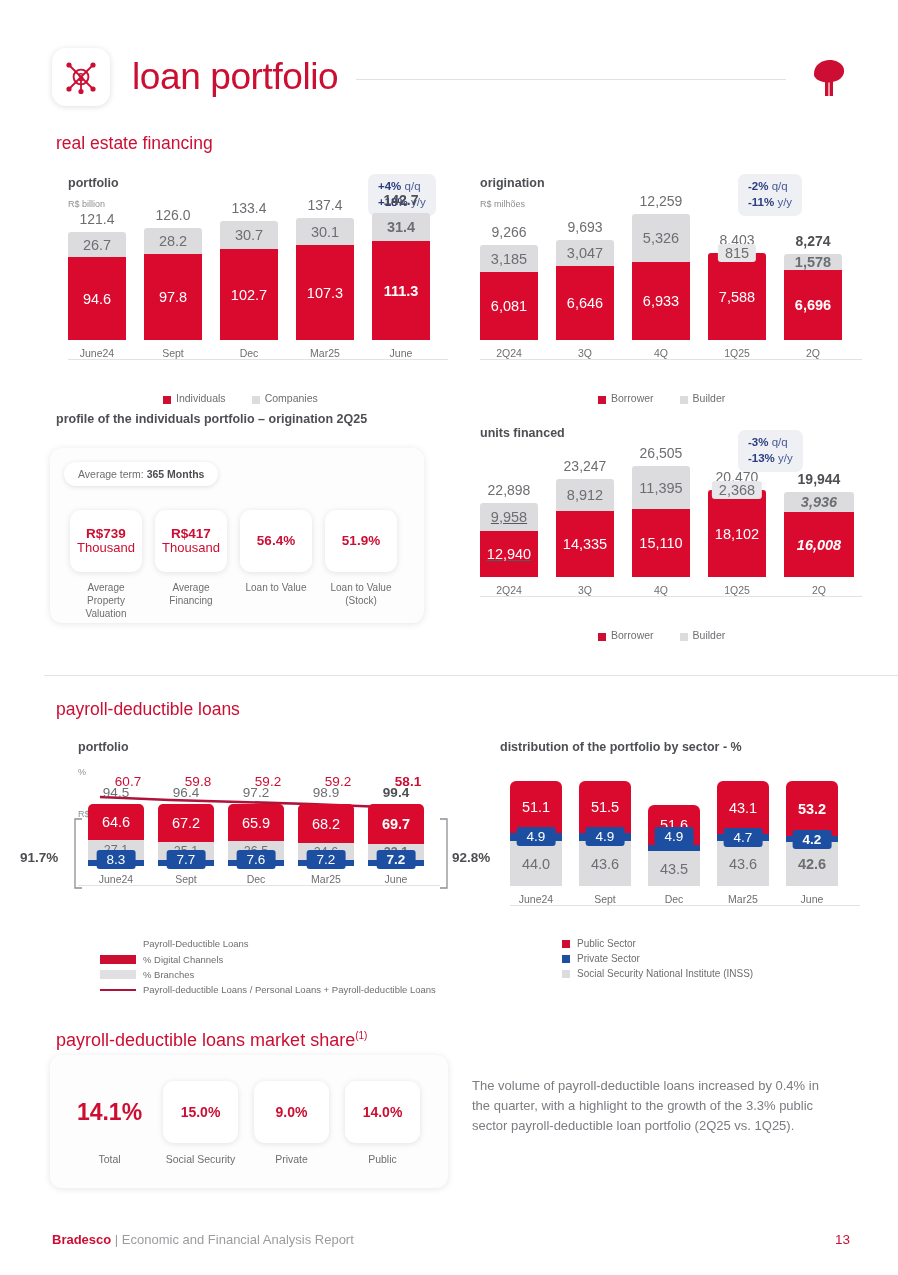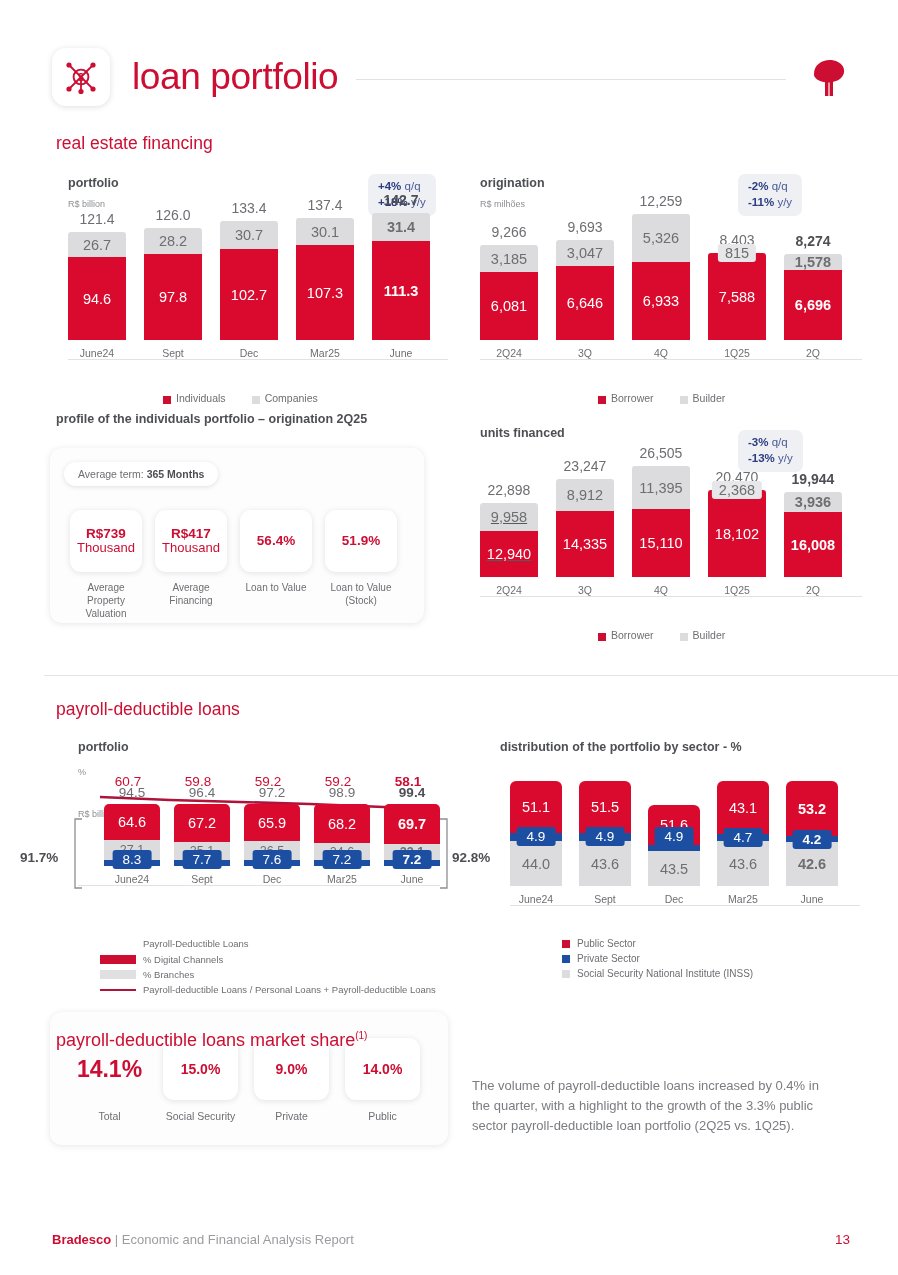--- a/index.html
+++ b/index.html
@@ -383,21 +383,21 @@
       <div class="bar-col">
         <div class="bar-total">20,470</div>
         <div class="stack" style="width:58px; height:87px;">
           <div class="seg seg-red" style="height:87px;">18,102</div>
           <div class="float-lbl" style="top:-9px;">2,368</div>
         </div>
         <div class="cat">1Q25</div>
       </div>
       <div class="bar-col hl">
         <div class="bar-total">19,944</div>
-        <div class="stack" style="width:58px; height:85px;">
+        <div class="stack" style="width:70px; height:85px;font-style:italic;">
           <div class="seg seg-gray" style="height:20px;">3,936</div>
           <div class="seg seg-red" style="height:65px;">16,008</div>
         </div>
         <div class="cat">2Q</div>
       </div>
     </div>
     <div class="legend" style="left:118px; top:203px;">
       <div class="legend-item">
         <span class="sw sw-red"></span>
         <span>Borrower</span>
@@ -435,21 +435,21 @@
     <div class="bracket-lbl" style="left:-58px; top:110px;">91.7%</div>
     <svg style="position:absolute; left:-6px; top:78px;" width="12" height="72">
       <path d="M10 1 L3 1 L3 70 L10 70" fill="none" stroke="#8d8f93" stroke-width="1.3"></path>
     </svg>
 
     <div class="bracket-lbl" style="left:374px; top:110px;">92.8%</div>
     <svg style="position:absolute; left:360px; top:78px;" width="12" height="72">
       <path d="M2 1 L9 1 L9 70 L2 70" fill="none" stroke="#8d8f93" stroke-width="1.3"></path>
     </svg>
 
-    <div class="bars" style="left:26px; top:82px; gap:14px; height:63px;">
+    <div class="bars" style="left:10px; top:82px; gap:14px; height:63px;">
 
       <div class="bar-col">
         <div class="bar-total" style="font-size:13.5px; margin-bottom:4px;">94.5</div>
         <div class="stack" style="width:56px; height:62px;">
           <div class="seg seg-red" style="height:36px; border-radius:5px 5px 0 0;">64.6</div>
           <div class="seg seg-gray" style="height:20px; font-size:12.5px;">27.1</div>
           <div class="blue-band" style="height:6px;"></div>
           <div class="blue-badge" style="bottom:-3px;">8.3</div>
         </div>
         <div class="cat">June24</div>
@@ -577,21 +577,21 @@
         <span class="sw sw-blue"></span>
         <span>Private Sector</span>
       </div>
       <div class="row">
         <span class="sw sw-gray"></span>
         <span>Social Security National Institute (INSS)</span>
       </div>
     </div>
   </div>
 
-  <div class="ms-card" style="left:50px; top:1012px; width:398px; height:133px;">
+  <div class="ms-card" style="left:50px; top:1055px; width:398px; height:133px;">
     <div class="ms-row" style="left:22px; top:26px;">
       <div class="ms-item">
         <div class="ms-box">
           <div class="ms-val big">14.1%</div>
         </div>
         <div class="ms-cap">Total</div>
       </div>
       <div class="ms-item">
         <div class="ms-box card">
           <div class="ms-val">15.0%</div>

